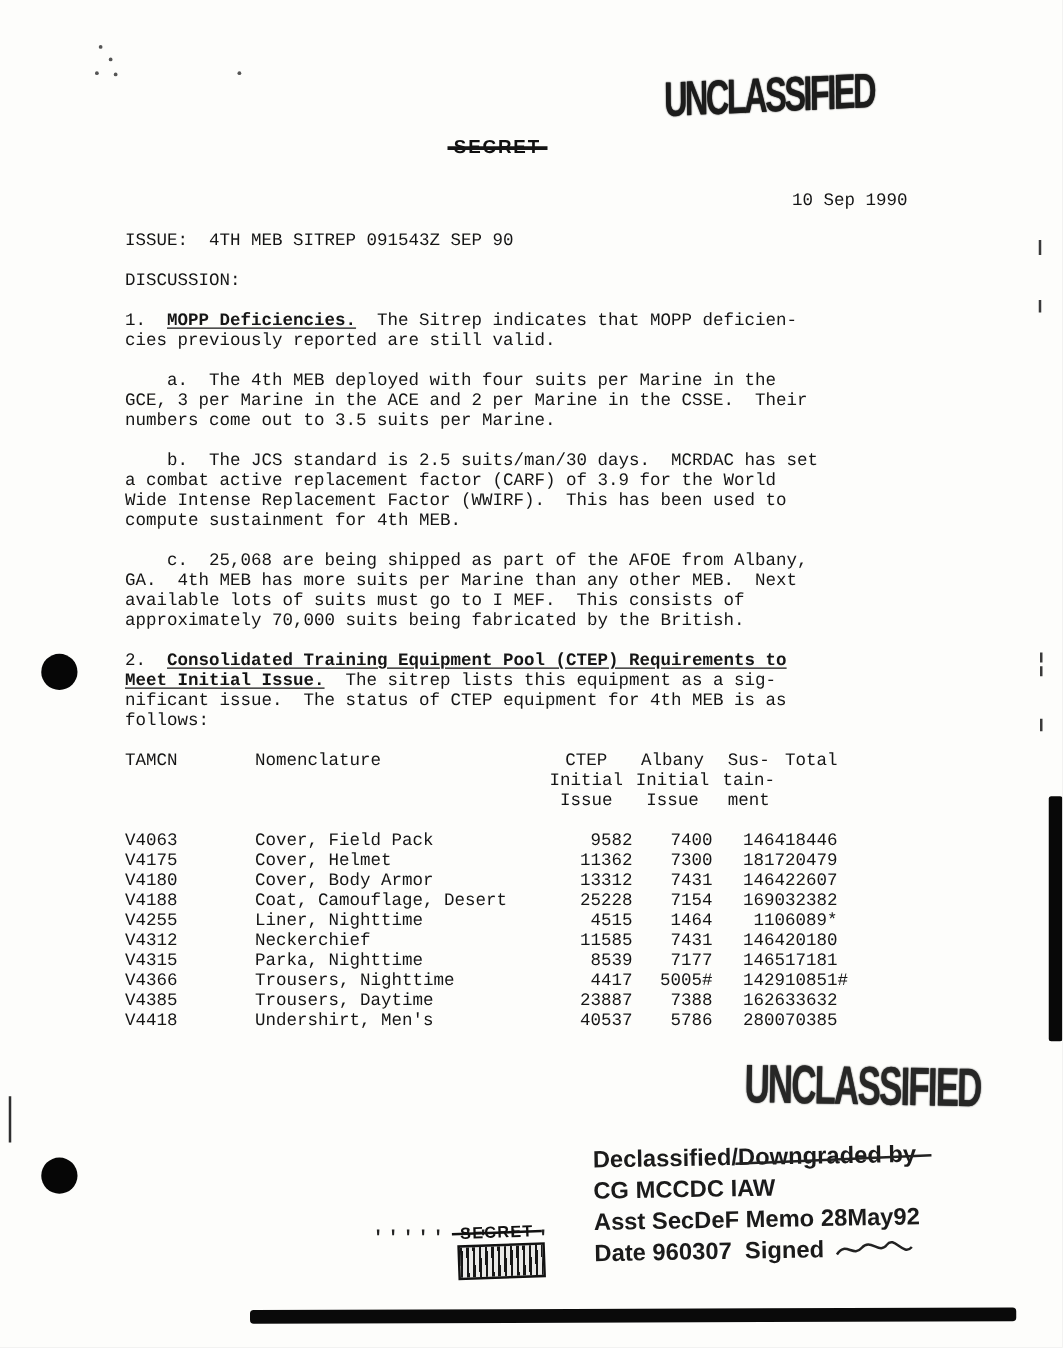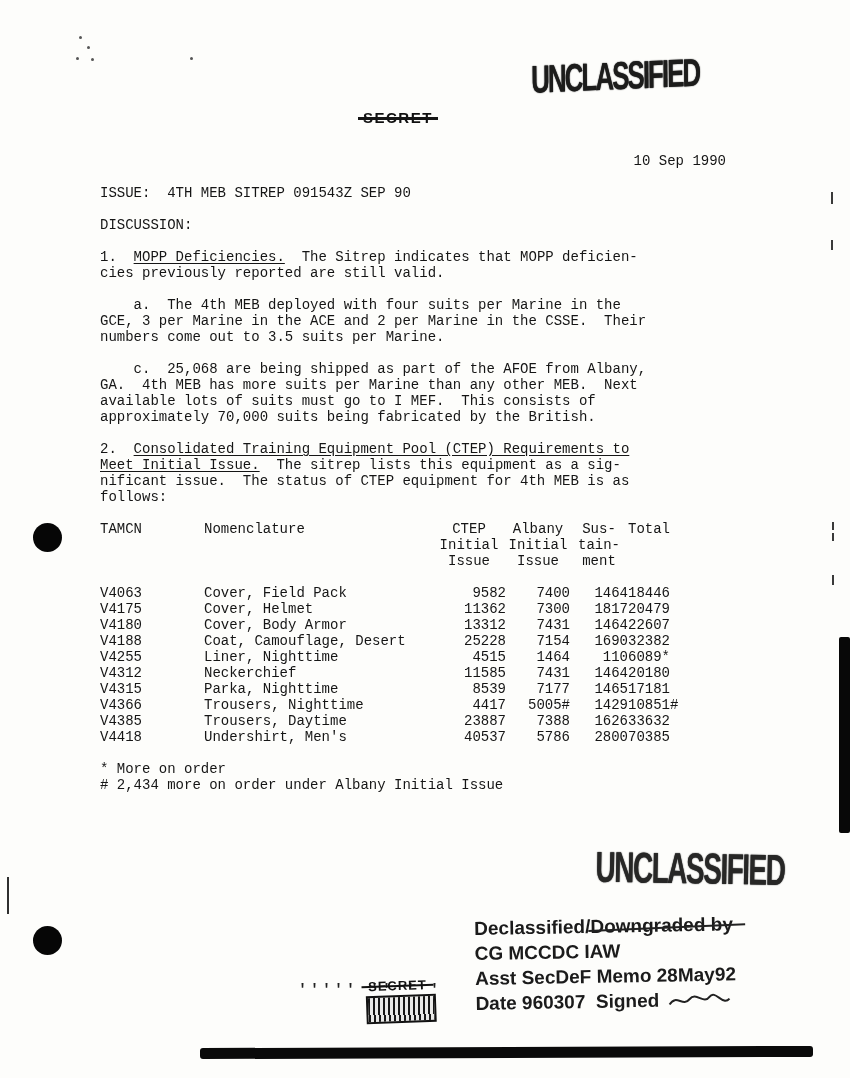--- a/index.html
+++ b/index.html
@@ -3,21 +3,21 @@
 <meta charset="utf-8">
 <style>
   html,body{margin:0;padding:0;background:#e9e9e9;}
   .page{position:relative;width:850px;height:1078px;background:#fdfdfb;overflow:hidden;
         font-family:"Liberation Mono","DejaVu Sans Mono",monospace;color:#151515;}
 
   
   .typed{position:absolute;left:100px;top:153px;width:640px;font-size:14px;line-height:16px;}
   .blk{margin:0 0 16px 0;}
   .pre{white-space:pre-wrap;}
-  .u{text-decoration:underline;text-underline-offset:2px;}
+  .u{text-decoration:underline;text-underline-offset:2px;font-weight:bold;}
   .date-line{text-align:right;padding-right:14px;}
 
   
   table.ctep{border-collapse:collapse;table-layout:fixed;width:608px;font-size:14px;line-height:16px;}
   table.ctep th,table.ctep td{padding:0;font-weight:normal;vertical-align:top;}
   table.ctep thead th{padding-bottom:16px;white-space:pre-line;}
   .th-left{text-align:left;}
   .th-num{text-align:center;}
   .th-total{text-align:left;padding-left:12px;}
   .c-tamcn,.c-nom{text-align:left;white-space:pre;}
@@ -78,20 +78,24 @@
   <div class="typed">
     <div class="blk date-line"><span class="pre">10 Sep 1990</span></div>
     <div class="blk"><span class="pre">ISSUE:  4TH MEB SITREP 091543Z SEP 90</span></div>
     <div class="blk"><span class="pre">DISCUSSION:</span></div>
 
     <div class="blk"><span class="pre">1.  </span><span class="pre u">MOPP Deficiencies.</span><span class="pre">  The Sitrep indicates that MOPP deficien-</span><br><span class="pre">cies previously reported are still valid.</span></div>
 
     <div class="blk pre">    a.  The 4th MEB deployed with four suits per Marine in the
 GCE, 3 per Marine in the ACE and 2 per Marine in the CSSE.  Their
 numbers come out to 3.5 suits per Marine.</div>
+    <div class="blk pre">    b.  The JCS standard is 2.5 suits/man/30 days.  MCRDAC has set
+a combat active replacement factor (CARF) of 3.9 for the World
+Wide Intense Replacement Factor (WWIRF).  This has been used to
+compute sustainment for 4th MEB.</div>
     <div class="blk pre">    c.  25,068 are being shipped as part of the AFOE from Albany,
 GA.  4th MEB has more suits per Marine than any other MEB.  Next
 available lots of suits must go to I MEF.  This consists of
 approximately 70,000 suits being fabricated by the British.</div>
 
     <div class="blk"><span class="pre">2.  </span><span class="pre u">Consolidated Training Equipment Pool (CTEP) Requirements to</span><br><span class="pre u">Meet Initial Issue.</span><span class="pre">  The sitrep lists this equipment as a sig-</span><br><span class="pre">nificant issue.  The status of CTEP equipment for 4th MEB is as</span><br><span class="pre">follows:</span></div>
 
     <table class="ctep blk">
       <colgroup>
         <col style="width:104px">
@@ -194,24 +198,20 @@
             <td class="c-tamcn">V4418</td>
             <td class="c-nom">Undershirt, Men's</td>
             <td class="c-num c-ctep">40537</td>
             <td class="c-num c-alb">5786</td>
             <td class="c-num c-sus">2800</td>
             <td class="c-total">70385</td>
           </tr>
         </tbody>
     </table>
 
-    <div class="blk">
-      <div class="pre">* More on order</div>
-      <div class="pre"># 2,434 more on order under Albany Initial Issue</div>
-    </div>
   </div>
 
   <div class="stamp unc-bottom">UNCLASSIFIED</div>
 
   <div class="declass">
     <div><span>Declassified/</span><span class="strike">Downgraded by</span></div>
     <div>CG MCCDC IAW</div>
     <div>Asst SecDeF Memo 28May92</div>
     <div><span>Date 960307</span>&nbsp;&nbsp;<span>Signed</span><svg class="sig" width="64" height="18" viewBox="0 0 64 18">
           <path d="M2 12 C9 1 15 15 22 7 S36 13 42 5 S55 15 62 7" fill="none" stroke="#222" stroke-width="2"></path>

